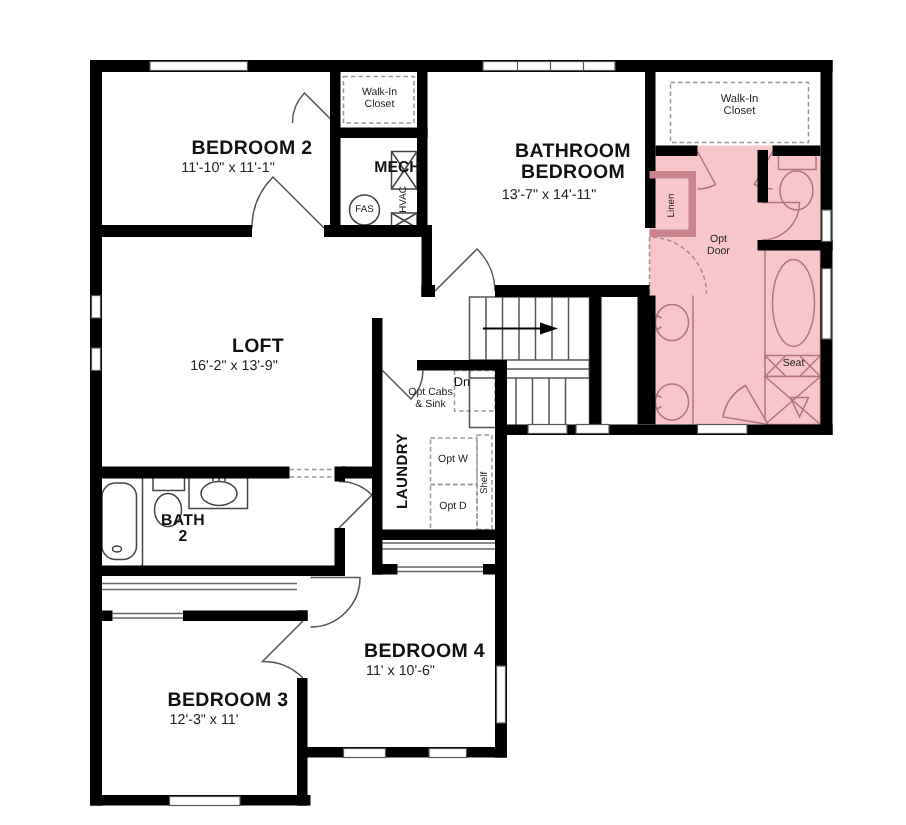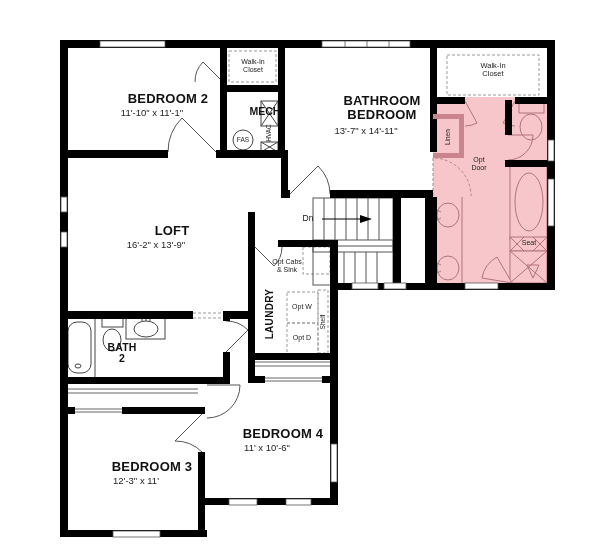--- a/index.html
+++ b/index.html
@@ -15,21 +15,21 @@
   .lbl.wrap{white-space:normal;}
   .lbl.rot{transform:translate(-50%,-50%) rotate(-90deg);}
   .room-name{font-weight:bold;font-size:13px;letter-spacing:.2px;margin-left:16px;}
   .room-dims{font-size:9.5px;color:#222;}
   .small{font-size:7px;color:#222;}
   .tiny{font-size:6.5px;color:#222;}
   .mech-name{font-weight:bold;font-size:10.5px;padding-left:44px;}
   .bath-name{font-weight:bold;font-size:10.5px;letter-spacing:.2px;}
   .laundry-name{font-weight:bold;font-size:10px;letter-spacing:.3px;}
   .choice-name{font-weight:bold;font-size:9px;color:#1a1a1a;letter-spacing:.2px;}
-  .dn{font-size:8.5px;color:#111;}
+  .dn{font-size:8.5px;color:#111;margin-top:36px;}
   .closet-lbl{font-size:7px;color:#222;}
   .closet-lbl2{font-size:7.5px;color:#222;}
 </style>
 </head>
 <body>
 
 <div class="plan">
 
 <svg width="604" height="550" viewBox="0 0 604 550">
 

